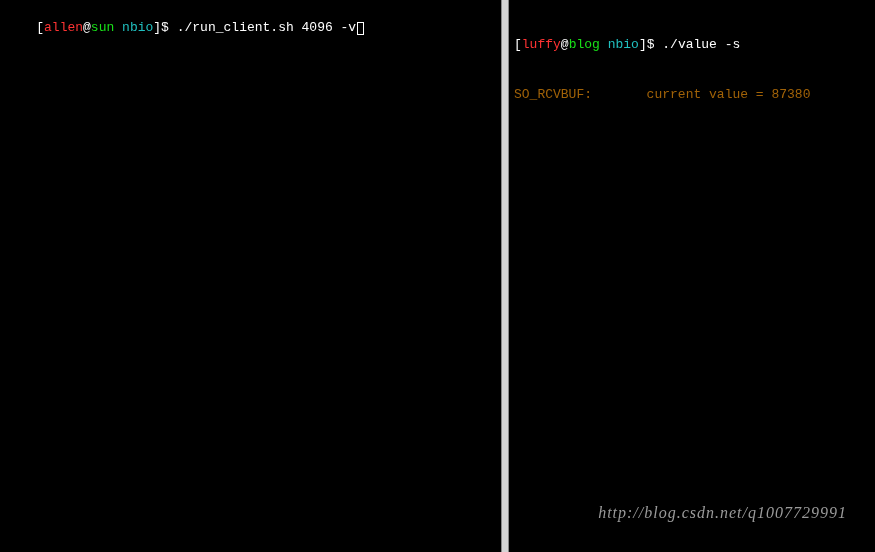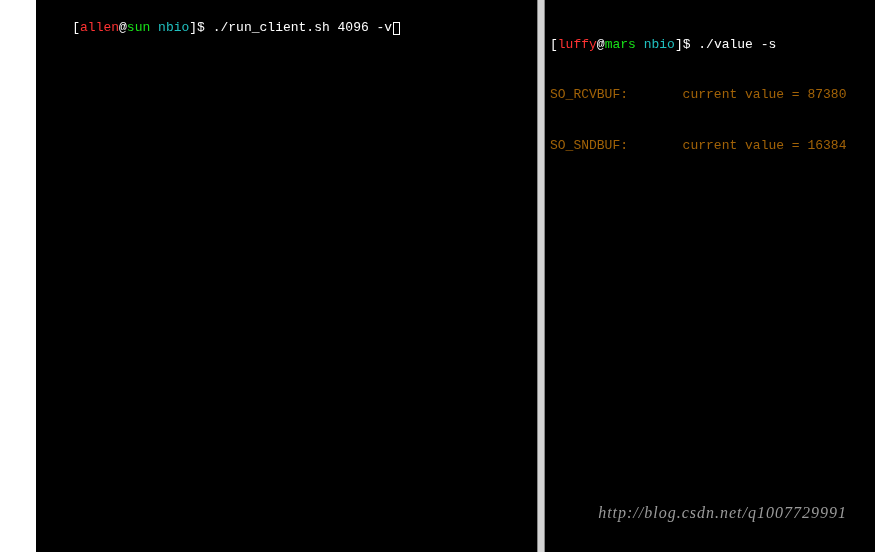--- a/index.html
+++ b/index.html
@@ -25,21 +25,20 @@
       background: #000000;
       color: #ffffff;
       padding: 3px 5px;
       overflow: hidden;
       white-space: pre;
       line-height: 1.3;
     }
     .terminal-left {
       width: 502px;
       border-right: 1px solid #888;
-      margin-left: 36px;
     }
     .divider {
       width: 6px;
       background: #d4d4d4;
     }
     .terminal-right {
       flex: 1;
       border-left: 1px solid #888;
     }
     .prompt-line {
@@ -94,20 +93,19 @@
 
 <div class="container">
 
   <div class="terminal terminal-left">
     <span class="prompt-line"><span class="bracket">[</span><span class="user-red">allen</span><span class="at">@</span><span class="host-green">sun</span><span> </span><span class="dir-cyan">nbio</span><span class="bracket">]</span><span class="dollar">$ </span><span class="cmd">./run_client.sh 4096 -v</span><span class="cursor"></span></span>
   </div>
 
   <div class="divider"></div>
 
   <div class="terminal terminal-right">
-    <div><span class="bracket">[</span><span class="user-red">luffy</span><span class="at">@</span><span class="host-green">mars</span><span> </span><span class="dir-cyan">nbio</span><span class="bracket">]</span><span class="dollar">$ </span><span class="cmd">./value -s</span></div>
+    <div><span class="bracket">[</span><span class="user-red">luffy</span><span class="at">@</span><span class="host-green">blog</span><span> </span><span class="dir-cyan">nbio</span><span class="bracket">]</span><span class="dollar">$ </span><span class="cmd">./value -s</span></div>
     <div class="output-line">SO_RCVBUF:       current value = 87380</div>
-    <div class="output-line">SO_SNDBUF:       current value = 16384</div>
   </div>
 
 </div>
 
 <div class="watermark">http://blog.csdn.net/q1007729991</div>
 
 </body></html>

